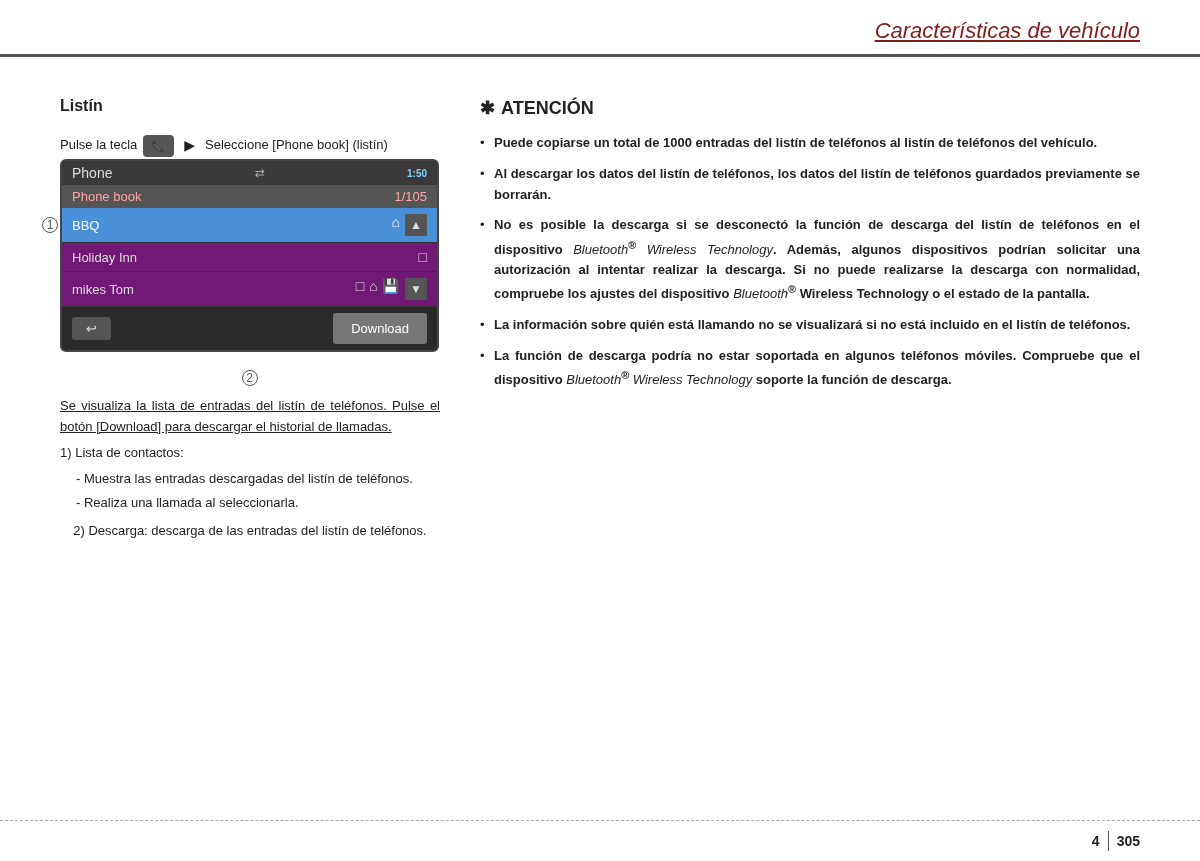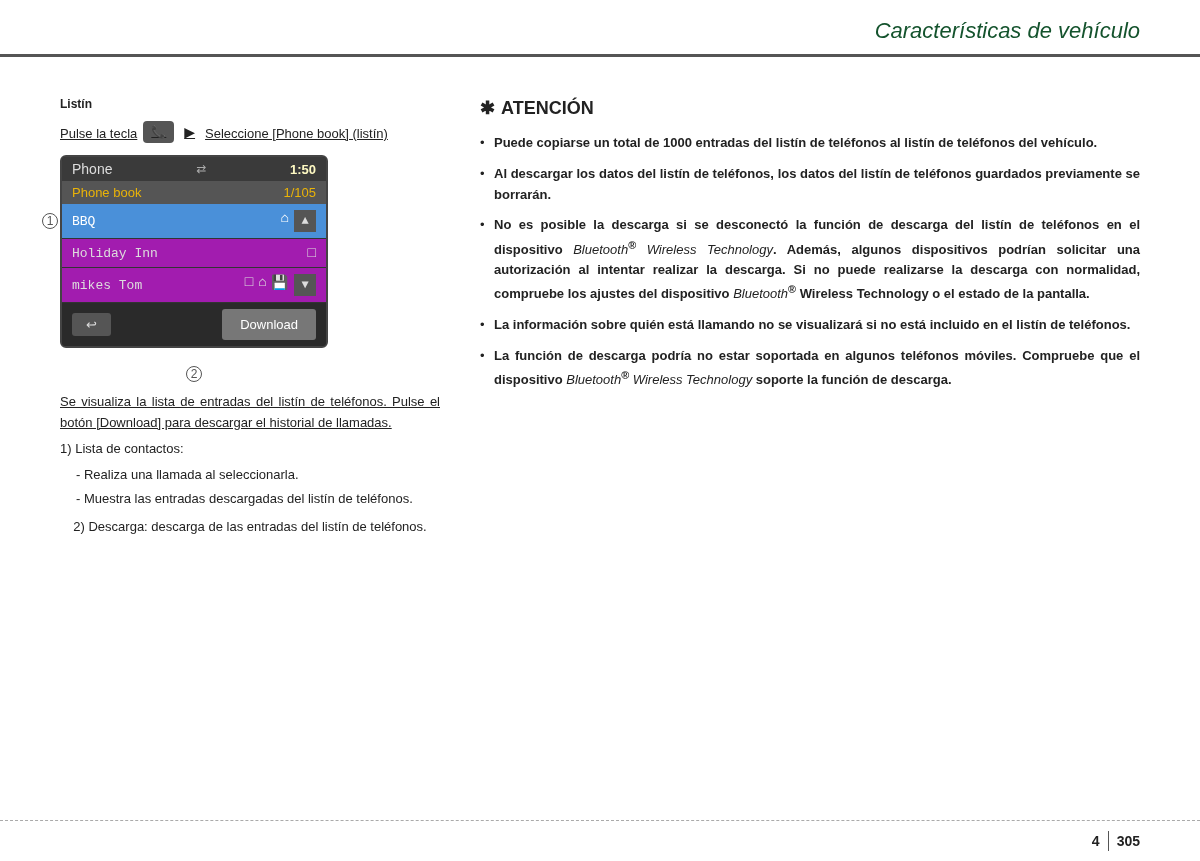--- a/index.html
+++ b/index.html
@@ -16,54 +16,54 @@
     .header-bar {
       display: flex;
       justify-content: flex-end;
       align-items: center;
       padding: 18px 60px 10px 60px;
       border-bottom: 3px solid #555;
       margin-bottom: 0;
     }
     .header-title {
       font-size: 22px;
-      color: #14532d;
+      color: #7f1d1d;
       font-style: italic;
       font-weight: normal;
+      text-decoration: underline;
     }
 
     
     .content-area {
       display: flex;
       flex-direction: row;
       padding: 40px 60px 40px 60px;
       gap: 40px;
     }
 
     
     .left-col {
       width: 380px;
       flex-shrink: 0;
     }
 
     .section-title {
-      font-size: 12px;
+      font-size: 16px;
       font-weight: bold;
-      margin-bottom: 10px;
+      margin-bottom: 20px;
     }
 
     .intro-text {
       font-size: 13px;
-      margin-bottom: 12px;
+      margin-bottom: 2px;
       line-height: 1.5;
       display: flex;
-      align-items: flex-end;
+      align-items: flex-start;
       gap: 6px;
       flex-wrap: wrap;
-      text-decoration: underline;
     }
 
     .key-button {
       display: inline-flex;
       align-items: center;
       background: #555;
       color: #fff;
       border-radius: 4px;
       padding: 2px 8px;
       font-size: 12px;
@@ -73,21 +73,21 @@
     .arrow-right {
       font-size: 14px;
       margin: 0 4px;
     }
 
     
     .phone-screen {
       border: 2px solid #444;
       border-radius: 6px;
       background: #2a2a2a;
-      width: 268px;
+      width: 379px;
       overflow: hidden;
       margin-bottom: 16px;
     }
 
     .phone-header {
       background: #3a3a3a;
       color: #fff;
       display: flex;
       justify-content: space-between;
       align-items: center;
@@ -101,38 +101,37 @@
     }
 
     .phone-header .icons {
       display: flex;
       gap: 8px;
       color: #aaa;
       font-size: 12px;
     }
 
     .phone-header .time {
-      color: #fef9c3;
-      font-size: 13px;
+      color: #7dd3fc;
+      font-size: 10px;
       font-weight: bold;
     }
 
     .phone-subheader {
       background: #555;
-      color: #eab308;
+      color: #fca5a5;
       display: flex;
       justify-content: space-between;
       padding: 4px 10px;
       font-size: 13px;
       gap: 40px;
     }
 
     .phone-body {
-      background: #a21caf;
-      font-family: Liberation Mono, monospace;
+      background: #701a75;
     }
 
     .phone-row {
       display: flex;
       align-items: center;
       justify-content: space-between;
       padding: 6px 10px;
       border-bottom: 1px solid #333;
       color: #ddd;
       font-size: 13px;
@@ -368,22 +367,22 @@
       
       <div style="position:absolute; bottom: -18px; left: 50%; transform: translateX(-50%); font-size:12px; color:#555; border:1px solid #555; border-radius:50%; width:16px; height:16px; display:flex; align-items:center; justify-content:center;">2</div>
     </div>
 
     <div style="margin-top:24px;">
       <p class="desc-text">Se visualiza la lista de entradas del listín de teléfonos. Pulse el botón [Download] para descargar el historial de llamadas.</p>
     </div>
 
     <div class="list-section">
       <div class="list-item-main">1) Lista de contactos:</div>
+      <div class="list-sub">- Muestra las entradas descargadas del listín de teléfonos.</div>
       <div class="list-sub">- Realiza una llamada al seleccionarla.</div>
-      <div class="list-sub">- Muestra las entradas descargadas del listín de teléfonos.</div>
       <div class="list-item-main" style="margin-top:6px;text-align:center;">2) Descarga: descarga de las entradas del listín de teléfonos.</div>
     </div>
 
   </div>
 
   <div class="right-col">
 
     <div class="attention-header">
       <span class="attention-star">✱</span>
       <span>ATENCIÓN</span>

